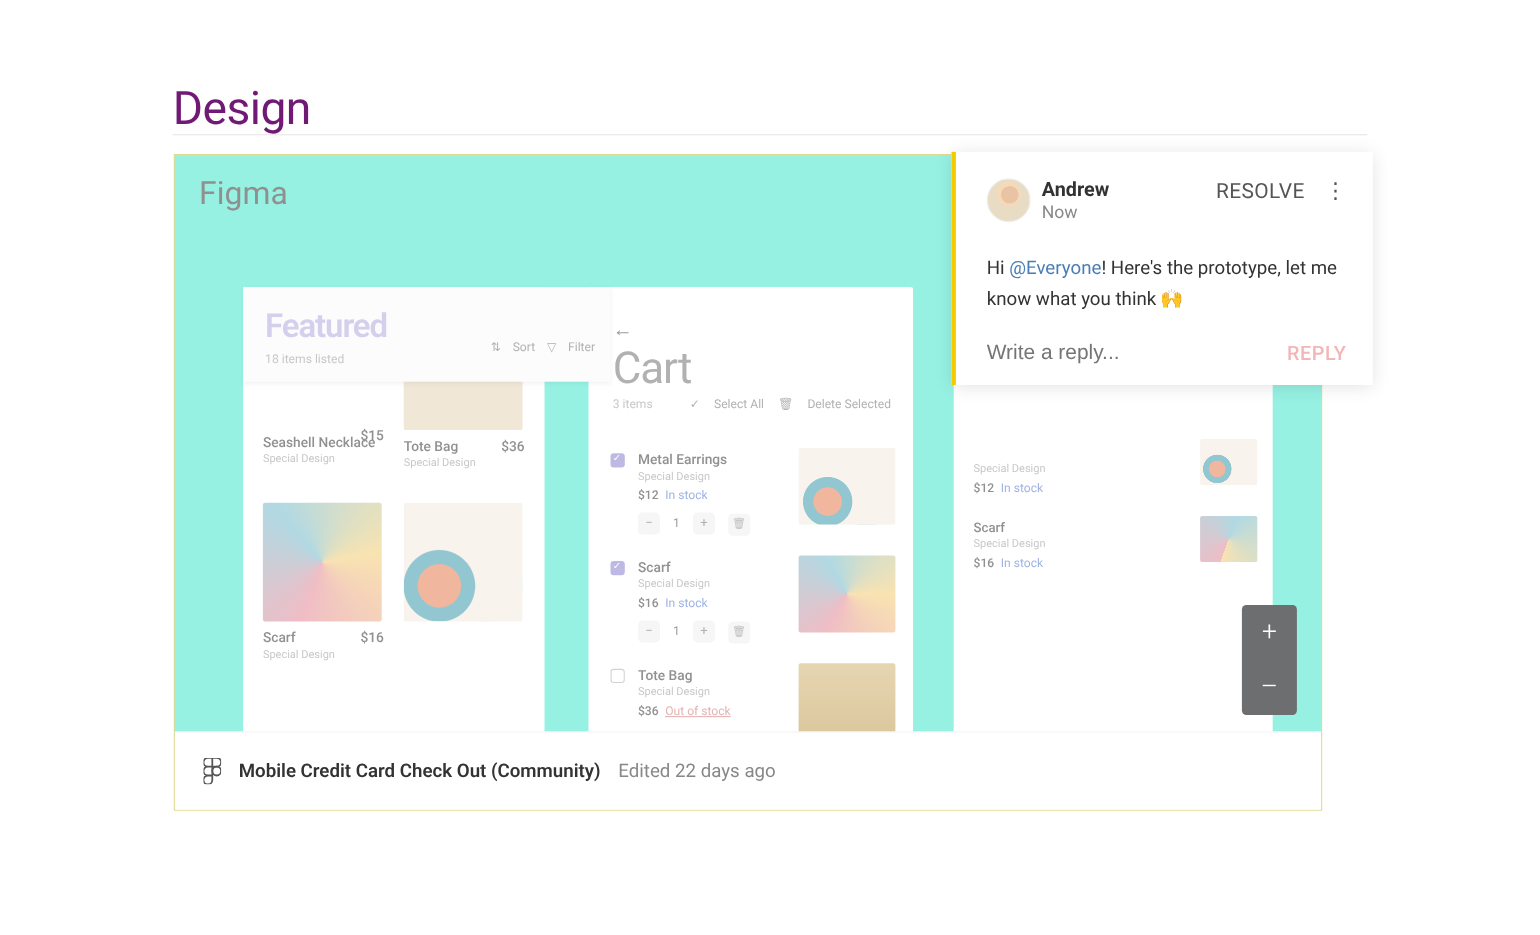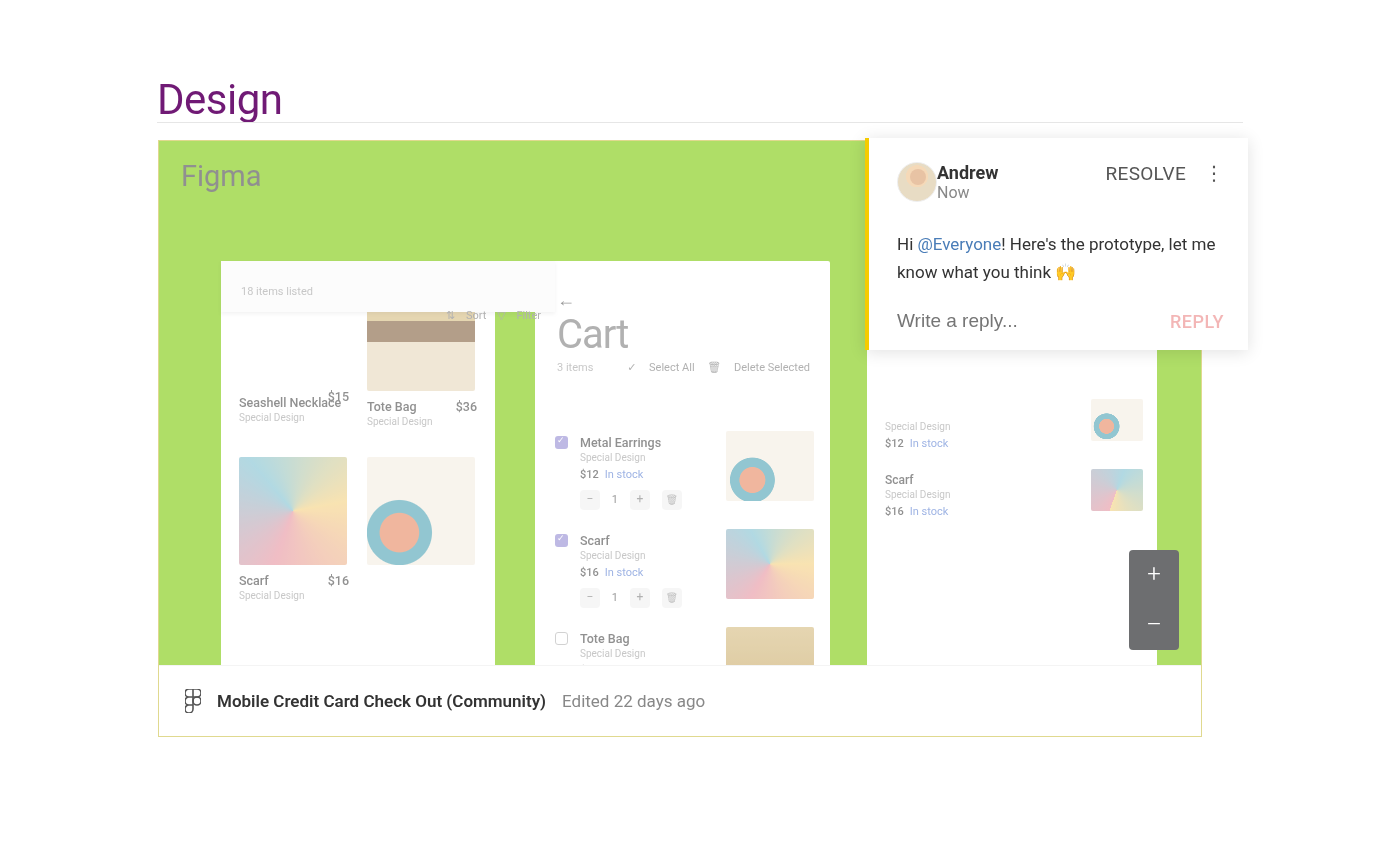--- a/index.html
+++ b/index.html
@@ -35,21 +35,21 @@
   height: 597px;
   border: 1px solid #e0d98f;
   background: #fff;
 }
 .figma-canvas {
   position: absolute;
   top: 0;
   left: 0;
   right: 0;
   height: 526px;
-  background: #84cc16;
+  background: #5eead4;
   overflow: hidden;
 }
 .canvas-overlay {
   position: absolute;
   inset: 0;
   background: rgba(255,255,255,0.35);
   pointer-events: none;
   z-index: 5;
 }
 .figma-label {
@@ -106,21 +106,21 @@
 .product-name { font-size: 12.5px; color: #555; font-weight: 500; margin-top: 6px; }
 .product-sub  { font-size: 10px; color: #aaa; margin-top: 2px; }
 .product-price { position: absolute; top: 0; right: 0; font-size: 12.5px; color: #555; font-weight: 500; }
 
 .back-arrow { position: absolute; top: 28px; left: 22px; font-size: 18px; color: #666; }
 .cart-title { position: absolute; top: 50px; left: 22px; font-size: 40px; font-weight: 400; color: #888; letter-spacing: -1px;}
 .cart-count { position: absolute; top: 100px; left: 22px; font-size: 11px; color: #aaa; }
 .cart-actions { position: absolute; top: 100px; right: 20px; font-size: 11px; color: #888; }
 .cart-actions span { margin-left: 10px; }
 
-.cart-line { position: absolute; left: 20px; right: 16px; margin-top: 24px; }
+.cart-line { position: absolute; left: 20px; right: 16px; }
 .cart-check {
   display:inline-block; width:13px; height:13px; border-radius:3px;
   background:#9b94d6; vertical-align:top; margin-top:1px;
   position:relative;
 }
 .cart-check::after{ content:"✓"; color:#fff; font-size:9px; position:absolute; top:-1px; left:2px;}
 .cart-check.empty{ background:#fff; border:1.5px solid #bbb; }
 .cart-check.empty::after{ content:"";}
 .cart-info { display:inline-block; margin-left:8px; vertical-align:top; }
 .cart-name { font-size: 12.5px; color:#555; font-weight:500; }
@@ -208,21 +208,21 @@
 }
 .comment-head { display:flex; align-items:flex-start; }
 .avatar {
   width: 40px; height: 40px; border-radius: 50%;
   background: radial-gradient(circle at 50% 35%, #f5d9b8 35%, #e8dcc4 36%);
   border: 1px solid #eee;
   flex-shrink: 0;
   position:relative;
 }
 .avatar::after{content:"";position:absolute;top:6px;left:12px;width:16px;height:16px;border-radius:50%;background:#e8c3a4;}
-.author-block { }
+.author-block { margin-left: 10px; }
 .author-name { font-weight: 700; font-size: 18px; color: #333; }
 .author-time { font-size: 16px; color: #888; margin-top: 0px; }
 .comment-actions { margin-left: auto; display:flex; align-items:center; gap:18px; }
 .resolve-btn { font-size: 19px; color: #555; letter-spacing: 0.3px; cursor:pointer; }
 .more-icon { font-size: 20px; color: #555; line-height: 1; cursor:pointer; padding-bottom:2px;}
 .comment-body {
   margin-top: 28px;
   font-size: 17px;
   line-height: 1.65;
   color: #333;
@@ -256,20 +256,21 @@
 <div class="page-title">Design</div>
 <div class="divider-line"></div>
 
 <div class="canvas-frame">
 
   <div class="figma-canvas">
     <div class="figma-label">Figma</div>
 
     <div class="artboard ab-left">
       <div class="featured-header">
+        <div class="featured-title">Featured</div>
         <div class="featured-sub">18 items listed</div>
         <div class="sort-filter">
           <span>⇅ <span>Sort</span></span>
           <span>▽ <span>Filter</span></span>
         </div>
       </div>
 
       <div class="product-item" style="top:128px; left:18px; width:110px;">
         <div class="product-name">Seashell Necklace</div>
         <div class="product-sub">Special Design</div>

